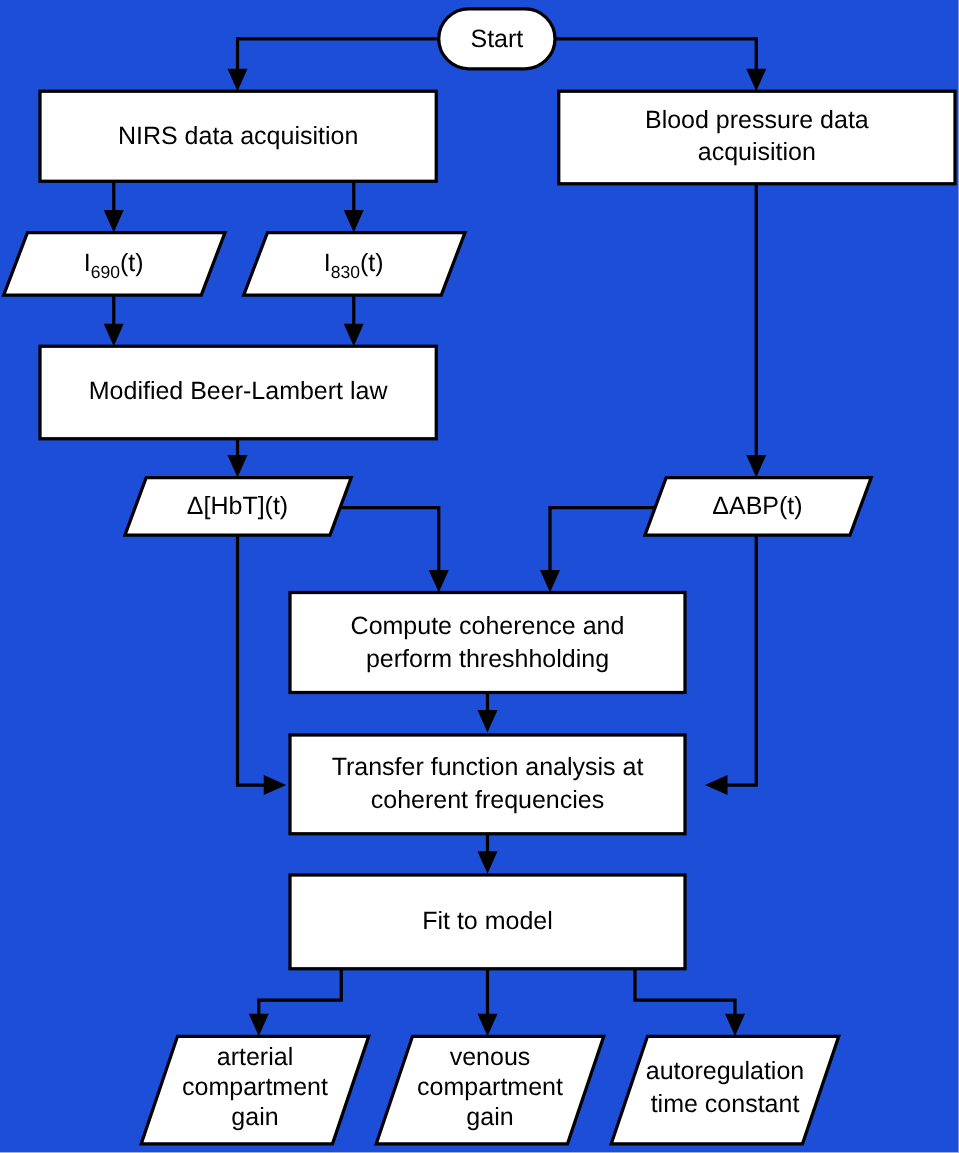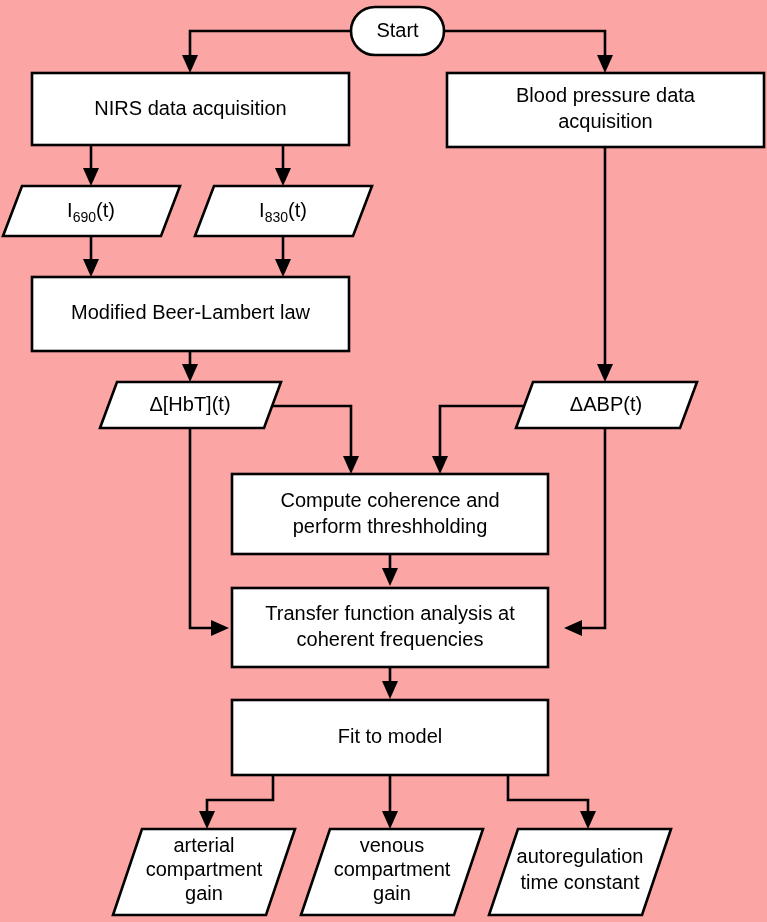--- a/index.html
+++ b/index.html
@@ -10,21 +10,21 @@
   body {
     width: 767px;
     height: 922px;
     font-family: "Liberation Sans", sans-serif;
     overflow: hidden;
   }
   #flowchart-root {
     position: relative;
     width: 767px;
     height: 922px;
-    background: #fca5a5;
+    background: #1d4ed8;
   }
   svg.chart-canvas {
     position: absolute;
     top: 0;
     left: 0;
     width: 767px;
     height: 922px;
     display: block;
   }
   .shape-outline {

